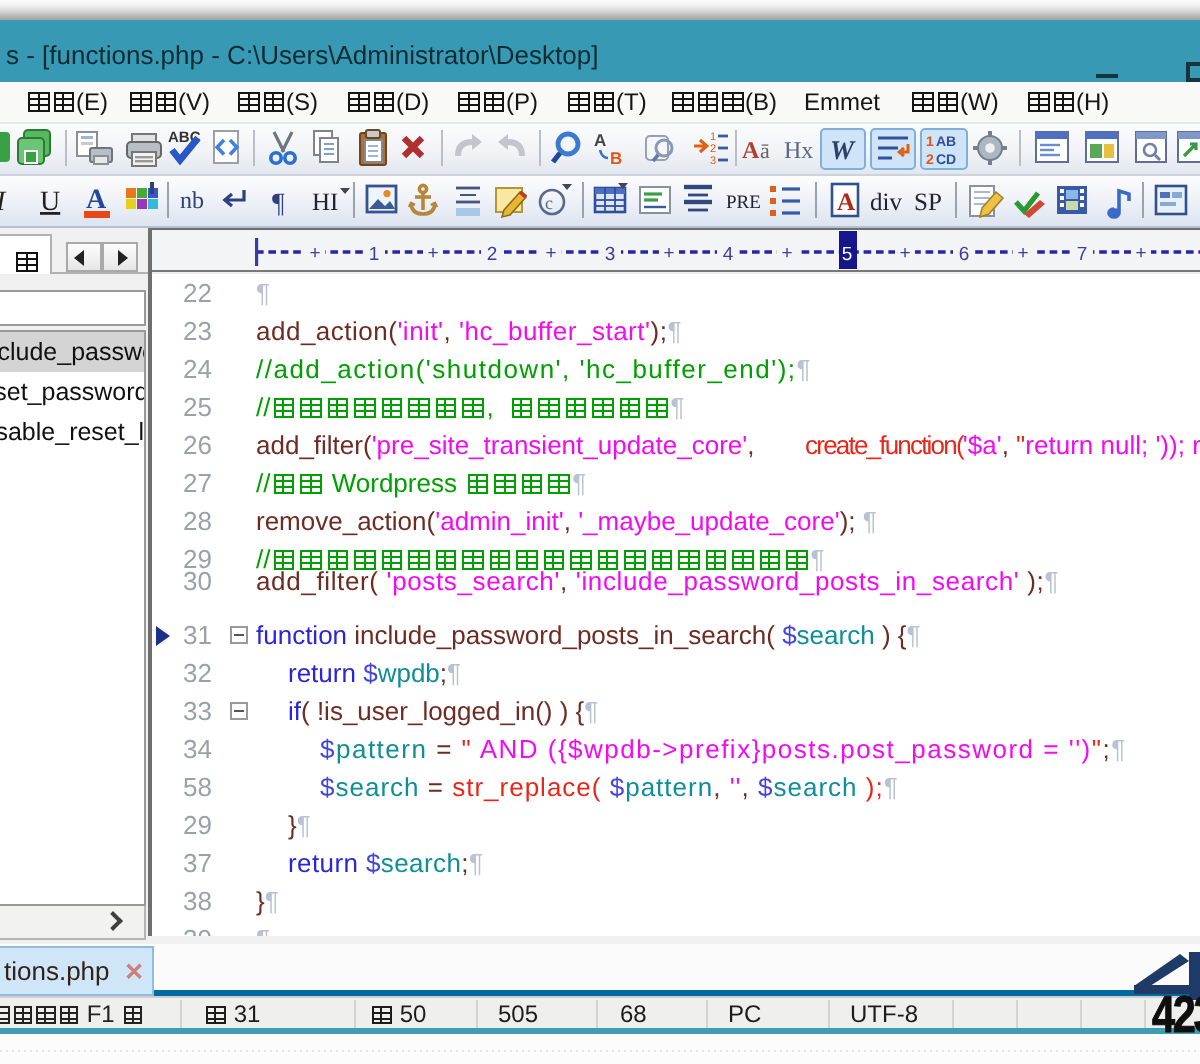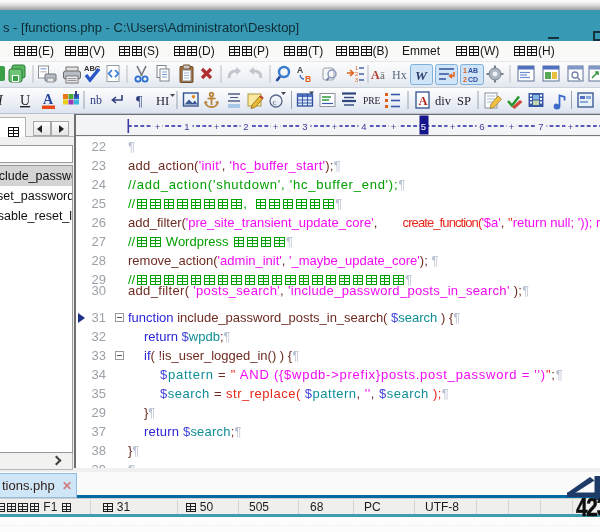--- a/index.html
+++ b/index.html
@@ -489,21 +489,21 @@
       <div class="ln" style="top:209px">
           <s class="g">33</s>
           <div class="fold"></div>
           <span class="tx" style="left:68px"><span class="k">if</span>( !is_user_logged_in() ) {<span class="p">¶</span></span>
         </div>
       <div class="ln" style="top:228px">
           <s class="g">34</s>
           <span class="tx" style="left:84px;letter-spacing:0.75px"><span class="vd">$</span><span class="vn">pattern</span> =  <span class="r">"</span><span class="s"> AND ({$wpdb-&gt;prefix}posts.post_password = '')</span><span class="r">"</span>;<span class="p">¶</span></span>
         </div>
       <div class="ln" style="top:247px">
-          <s class="g">35</s>
+          <s class="g">58</s>
           <span class="tx" style="left:84px;letter-spacing:0.5px"><span class="vd">$</span><span class="vn">search</span> = <span class="r">str_replace(</span> <span class="vd">$</span><span class="vn">pattern</span>, <span class="s">''</span>, <span class="vd">$</span><span class="vn">search</span> <span class="r">);</span><span class="p">¶</span></span>
         </div>
       <div class="ln" style="top:266px">
           <s class="g">29</s>
           <span class="tx" style="left:68px">}<span class="p">¶</span></span>
         </div>
       <div class="ln" style="top:285px">
           <s class="g">37</s>
           <span class="tx" style="left:68px;letter-spacing:0.2px"><span class="k">return</span> <span class="vd">$</span><span class="vn">search</span>;<span class="p">¶</span></span>
         </div>

